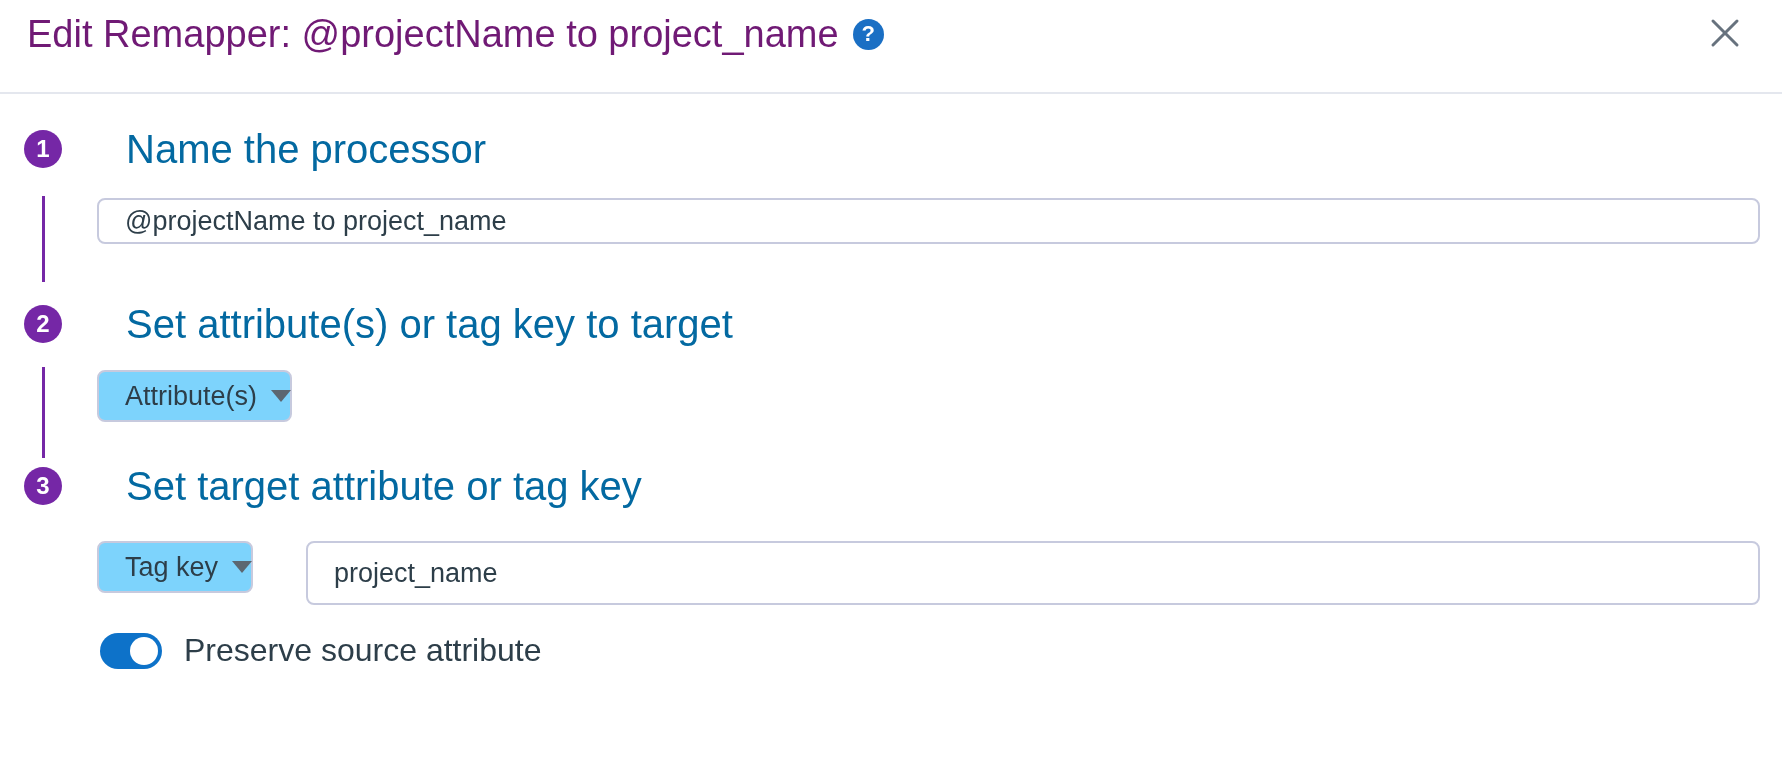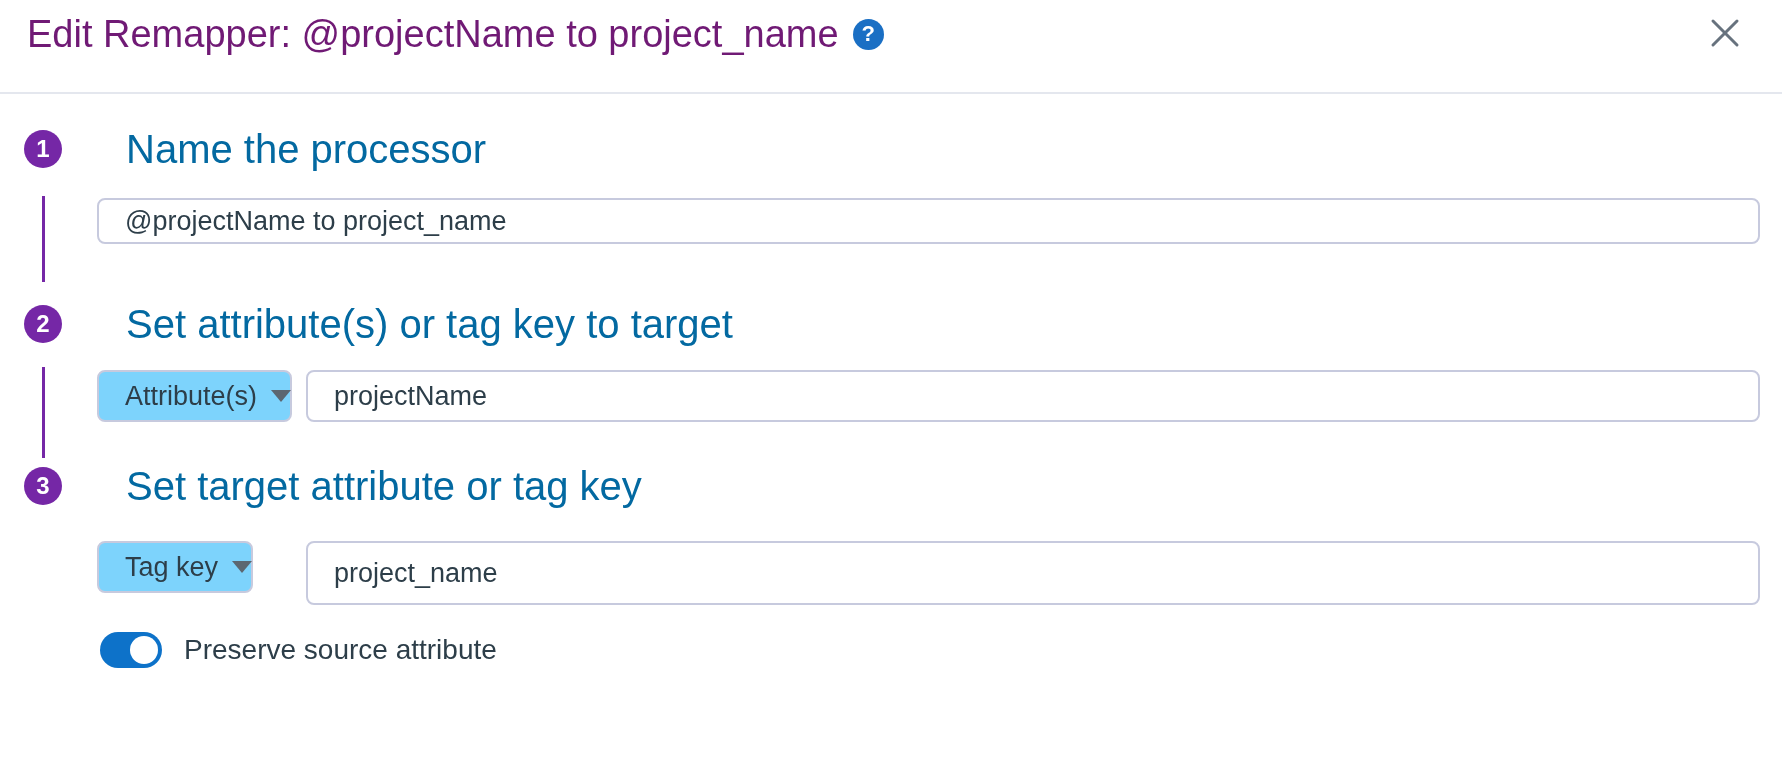--- a/index.html
+++ b/index.html
@@ -159,21 +159,21 @@
     top: 4px;
     width: 28px; height: 28px;
     border-radius: 50%;
     background: #ffffff;
   }
   .toggle.on  { background: #0d72c9; }
   .toggle.on .knob  { right: 4px; }
   .toggle.off { background: #b4b7c6; }
   .toggle.off .knob { left: 4px; }
   .toggle-label {
-    font-size: 28px;
+    font-size: 32px;
     color: #2d3e49;
     white-space: nowrap;
   }
 </style>
 </head>
 <body>
 
 <div class="canvas">
 
   <div class="modal-header">
@@ -202,21 +202,20 @@
   <input class="text-input" type="text" style="top: 198px; left: 97px; width: 1663px; height: 46px;" value="@projectName to project_name">
 
   <div class="step-circle" style="top:305px;">
     <span>2</span>
   </div>
   <div class="step-title" style="top:299px;">Set attribute(s) or tag key to target</div>
   <div class="dropdown" style="top:370px; left:97px; width:195px; height:52px;">
     <span class="dropdown-label">Attribute(s)</span>
     <span class="chevron-down"></span>
   </div>
-  <input class="text-input" type="text" style="top: 370px; left: 306px; width: 1454px; height: 52px;" value="projectName">
 
   <div class="step-circle" style="top:467px;">
     <span>3</span>
   </div>
   <div class="step-title" style="top:461px;">Set target attribute or tag key</div>
   <div class="dropdown" style="top:541px; left:97px; width:156px; height:52px;">
     <span class="dropdown-label">Tag key</span>
     <span class="chevron-down"></span>
   </div>
   <input class="text-input" type="text" style="top: 541px; left: 306px; width: 1454px; height: 64px;" value="project_name">

